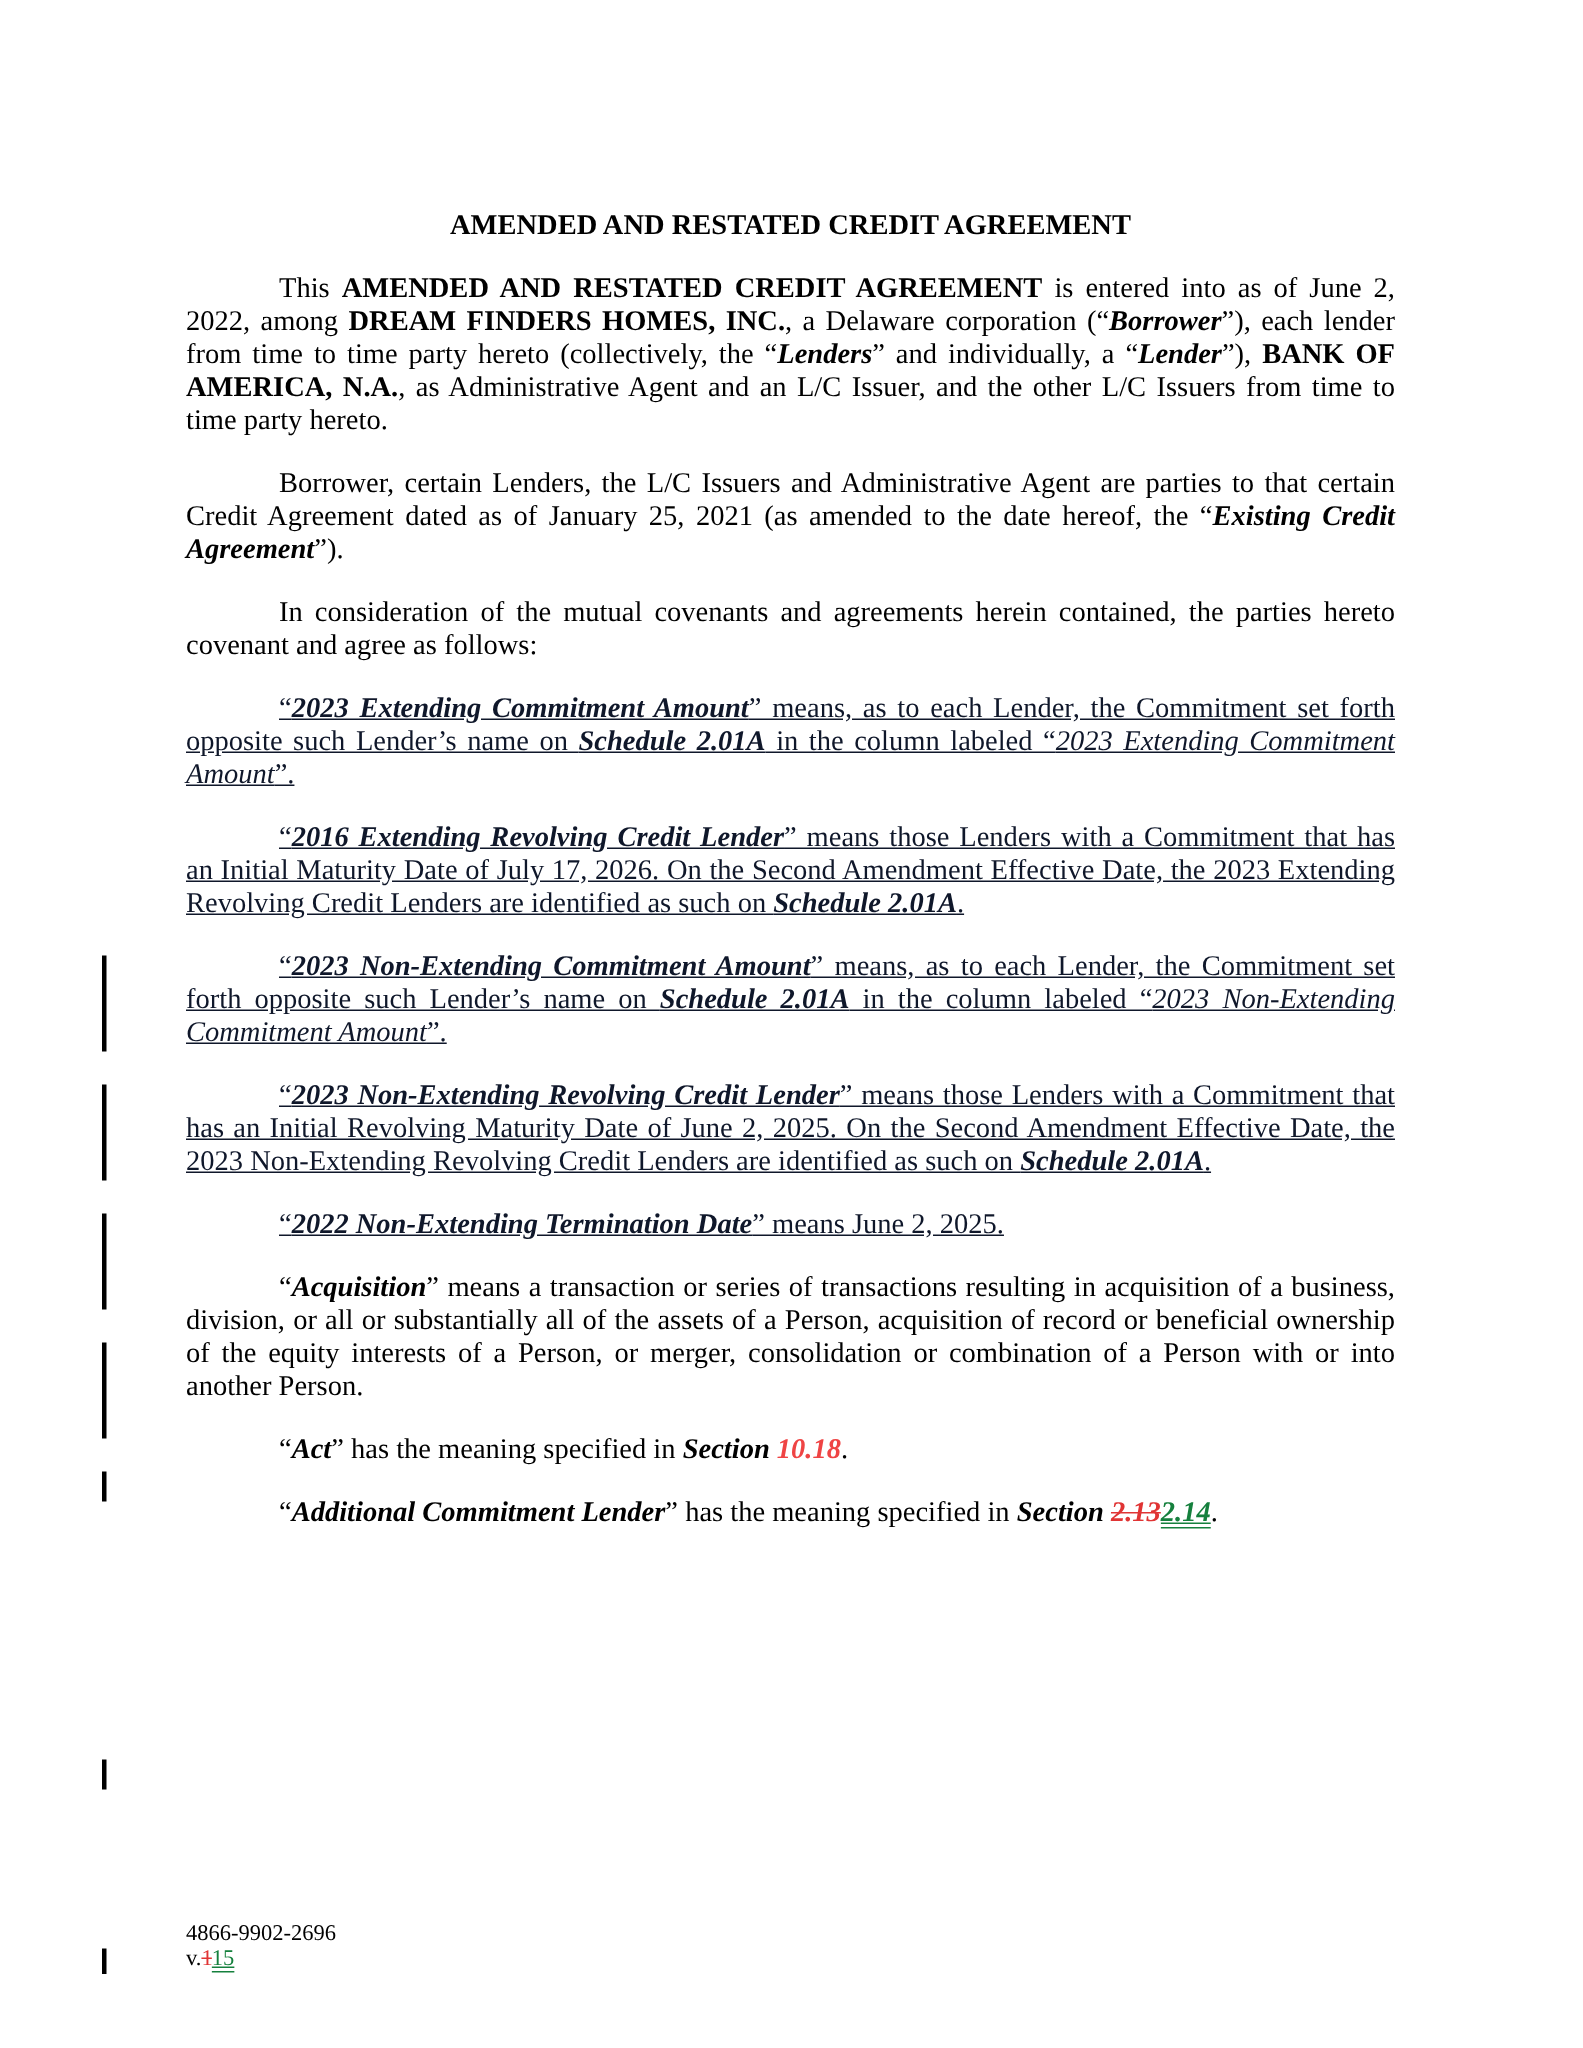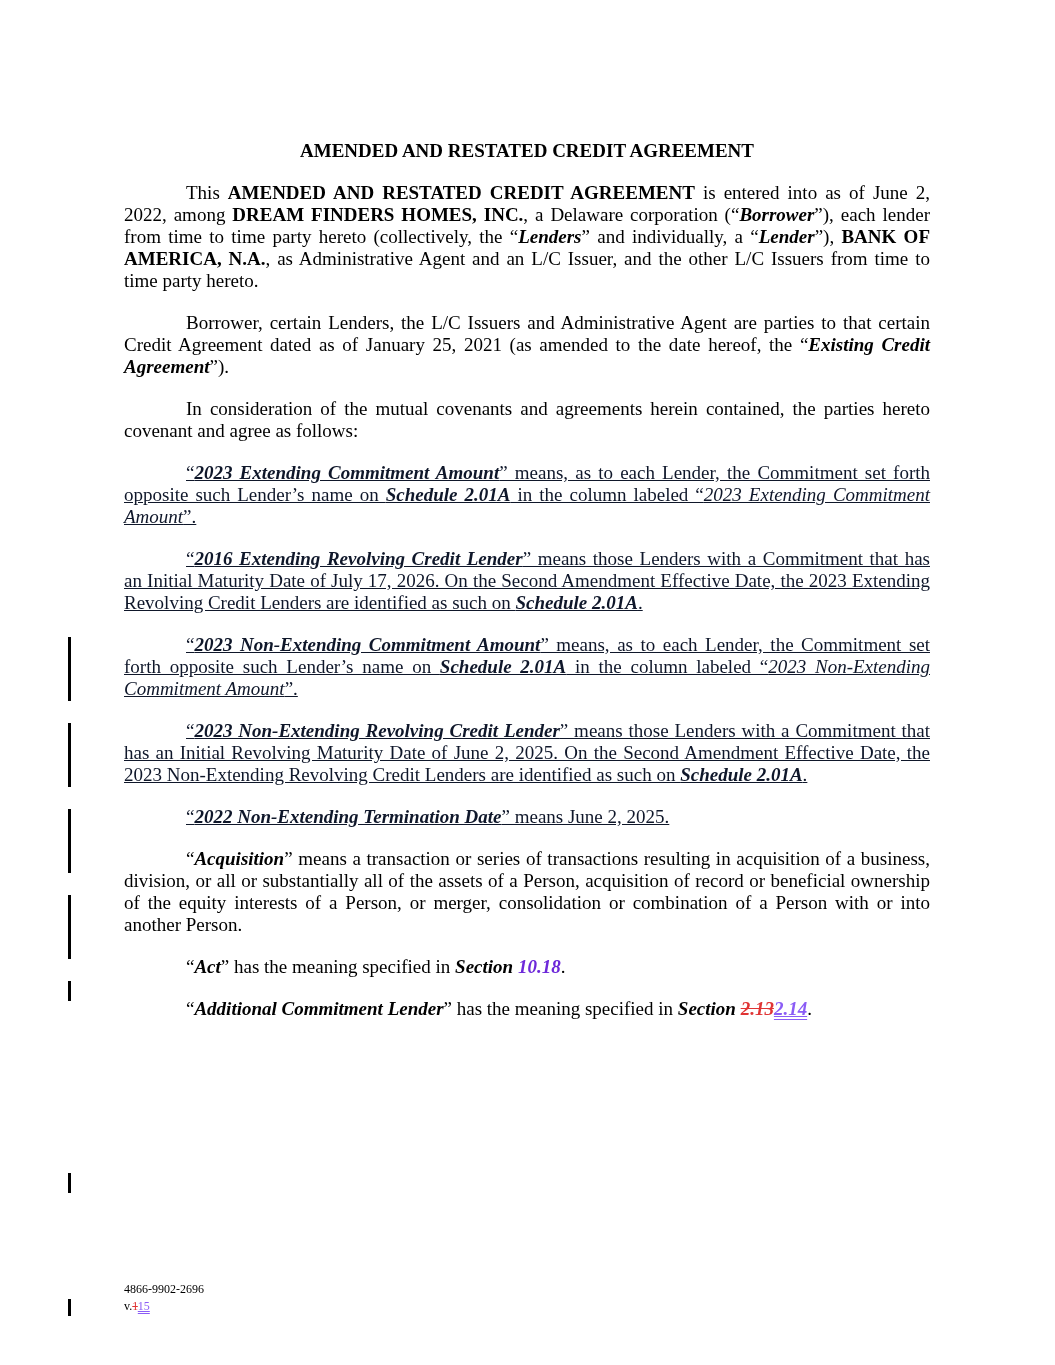--- a/index.html
+++ b/index.html
@@ -26,42 +26,42 @@
   .indent { text-indent: 62px; }
   .nowrap { white-space: nowrap; }
   .b  { font-weight: bold; }
   .i  { font-style: italic; }
   .bi { font-weight: bold; font-style: italic; }
   .ins {
     color: #0f172a;
     text-decoration: underline;
   }
   .ins2 {
-    color: #8b5cf6;
+    color: #15803d;
     text-decoration: underline double;
   }
   .del {
     color: #e03434;
     text-decoration: line-through;
   }
-  .ref { color: #6d28d9; }
+  .ref { color: #ef4444; }
   .hnum  { display: inline-block; width: 63px; text-indent: 0; }
   .hnum2 { display: inline-block; width: 61px; text-indent: 0; }
   .h { margin: 0 0 20px 0; text-align: left; }
   .changebar {
     position: absolute;
     left: 68px;
     width: 3px;
     background: #000000;
   }
   .footer {
     position: absolute;
     left: 124px;
     top: 1281px;
-    font-size: 12px;
+    font-size: 15px;
     line-height: 17px;
     text-align: left;
   }
 </style>
 </head>
 <body>
 
 <div class="page">
   <div class="content">
 

